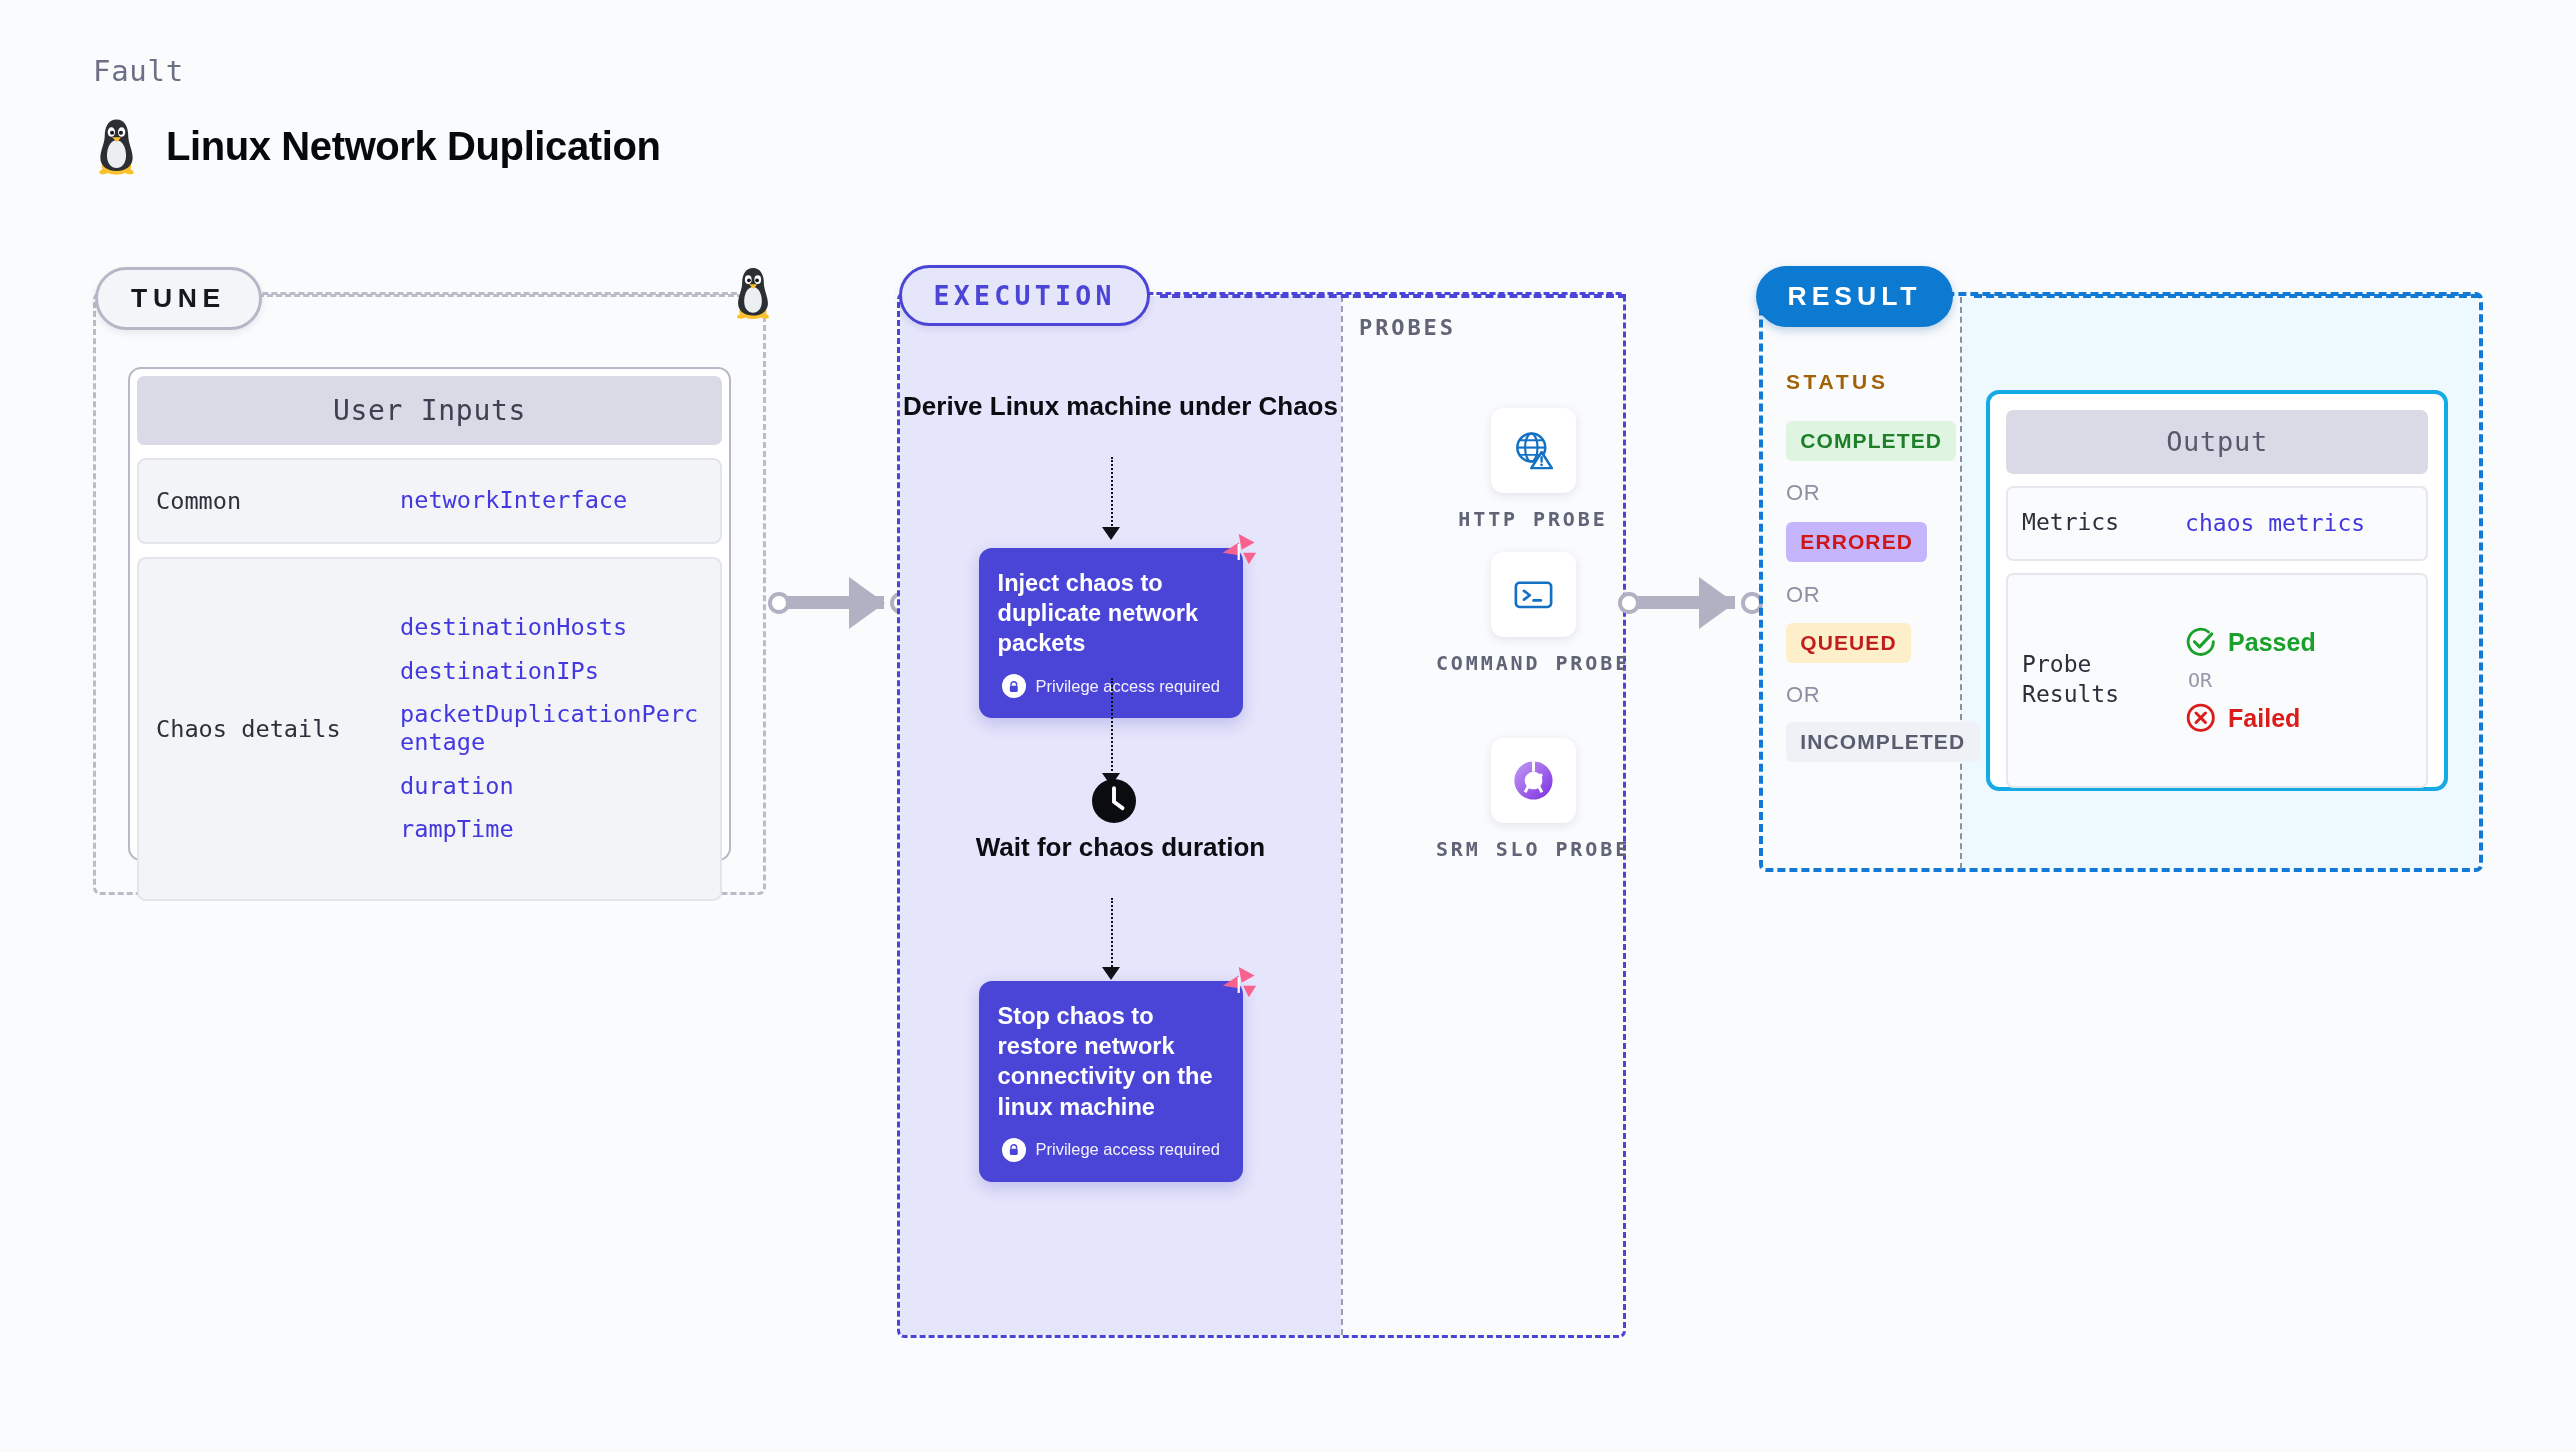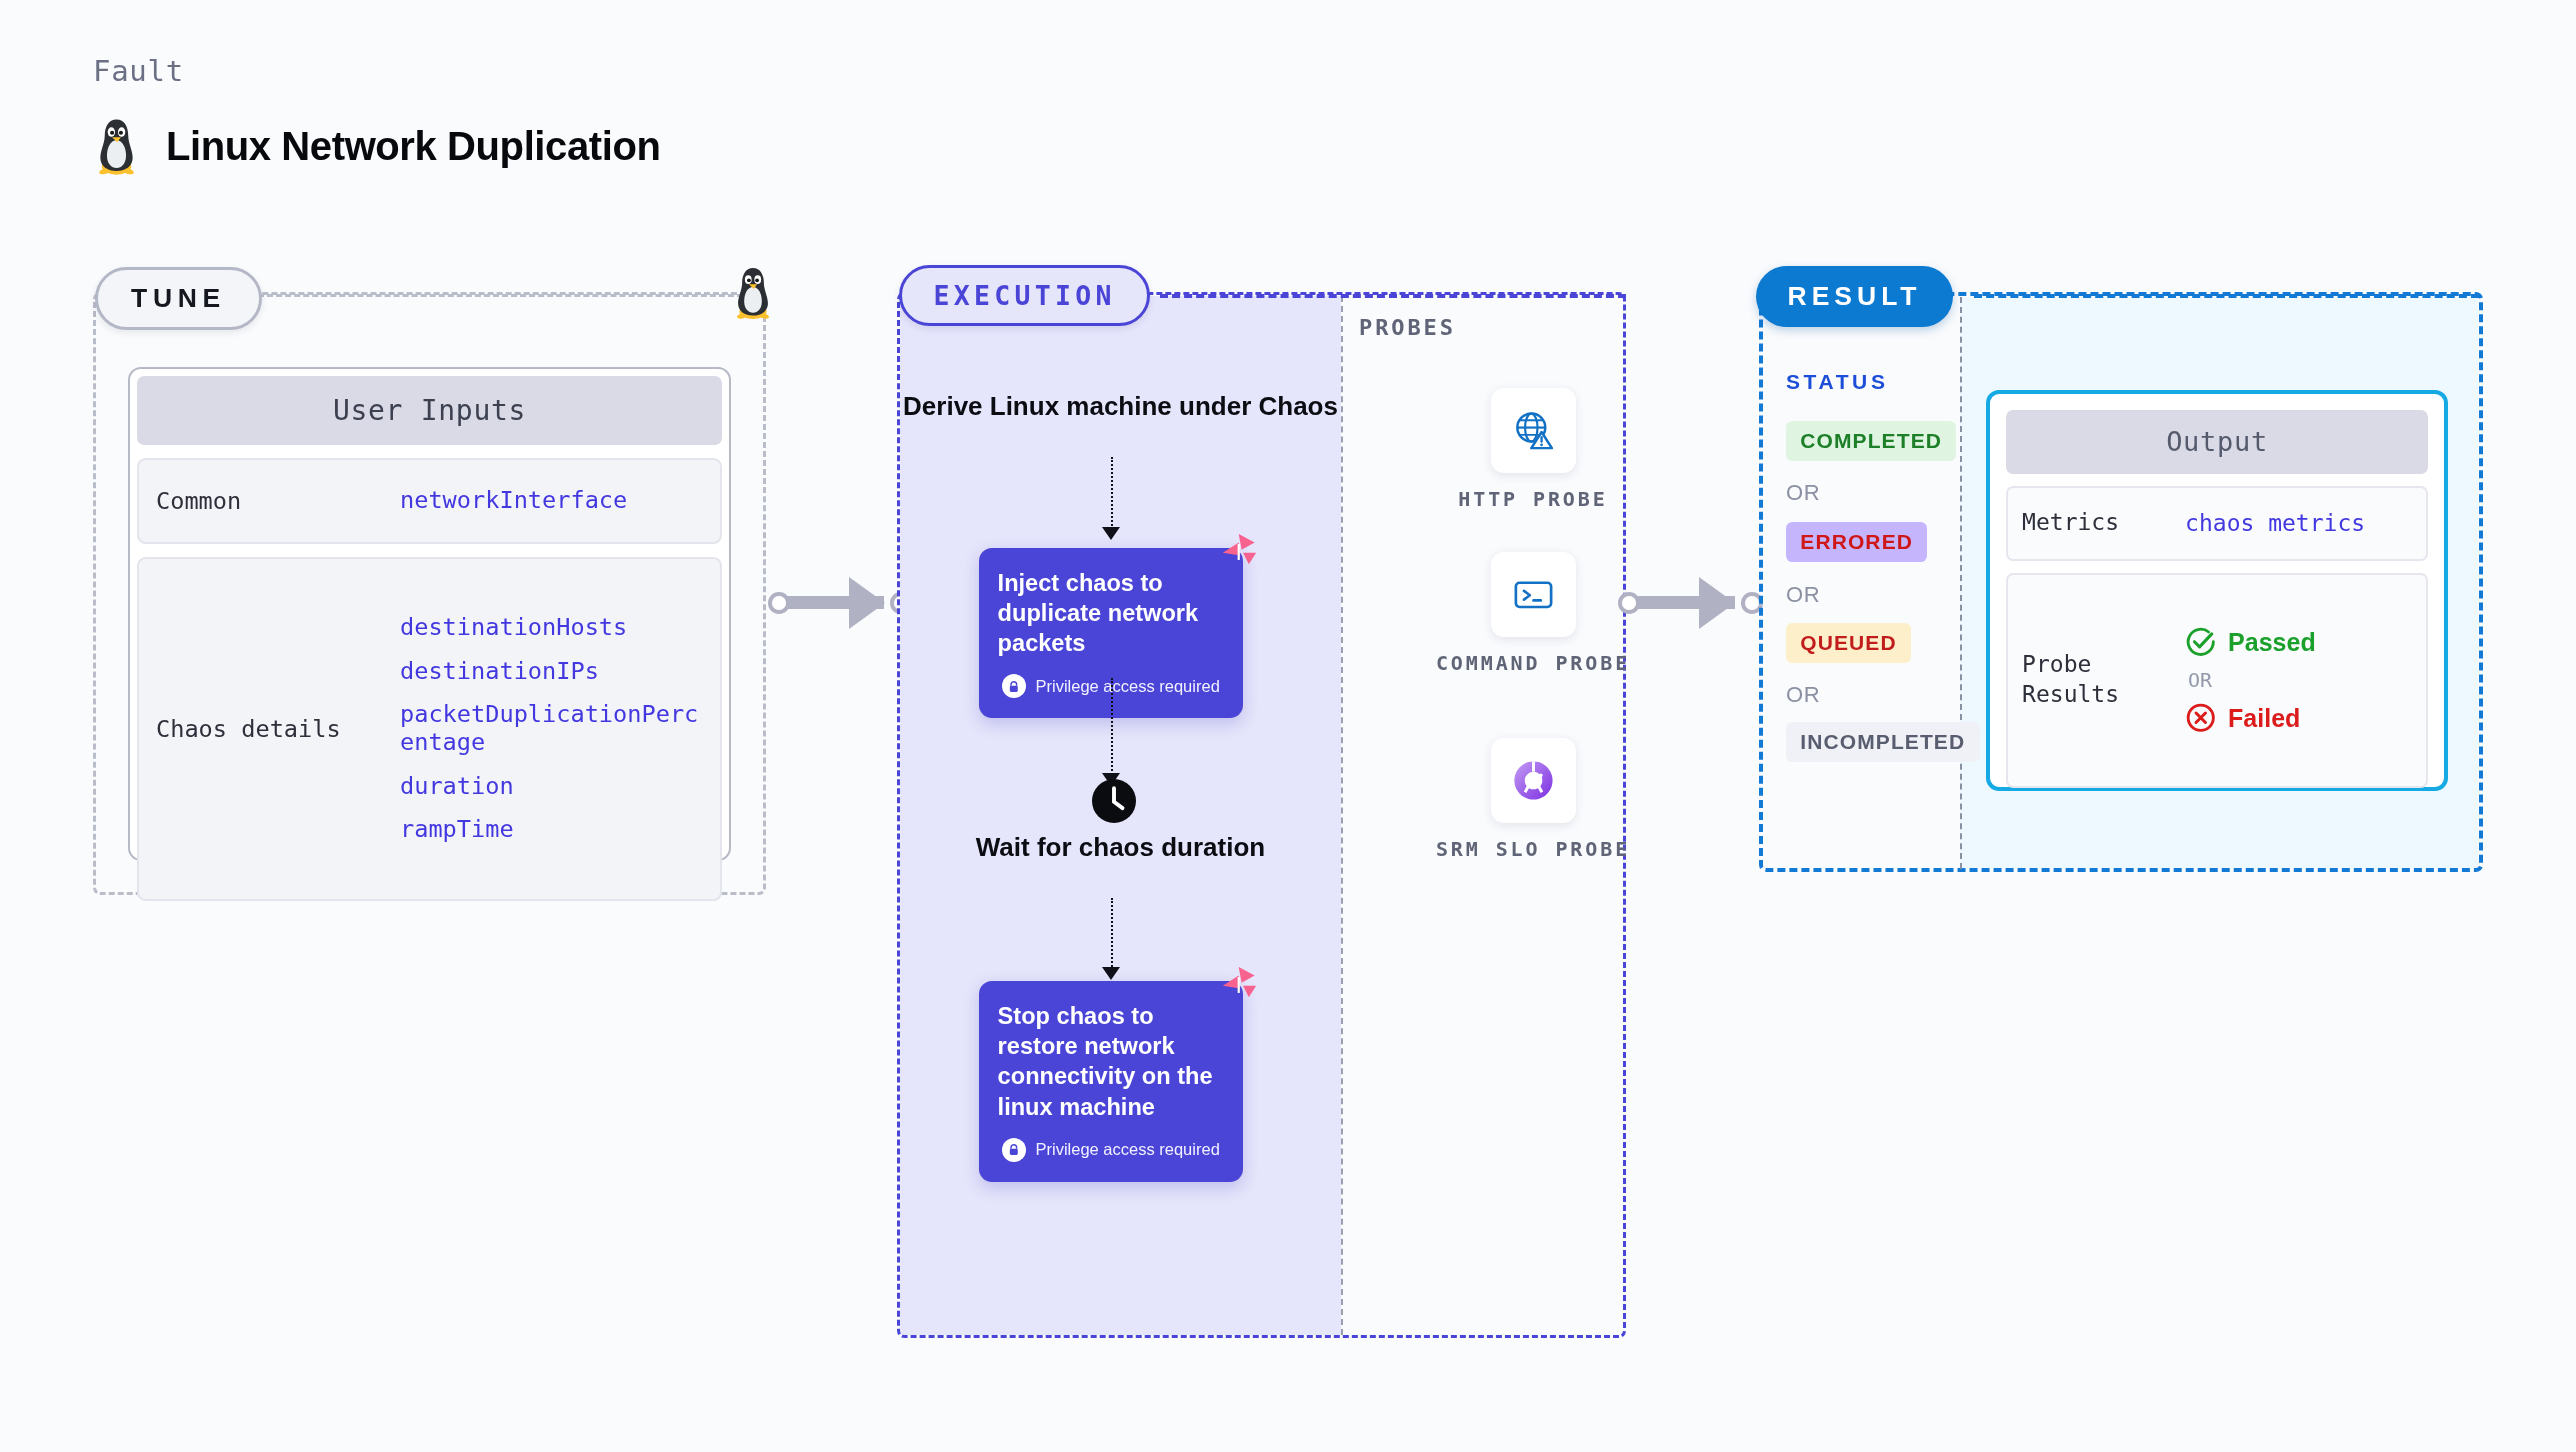--- a/index.html
+++ b/index.html
@@ -178,21 +178,21 @@
   .probe-tile {
     width: 85px; height: 85px; background: #fff; border-radius: 13px;
     box-shadow: 0 2.9px 10px rgba(40,40,80,.10);
     display: flex; align-items: center; justify-content: center;
   }
   .probe-name {
     font-family: "DejaVu Sans Mono", monospace;
     font-size: 20px; color: #5f6476; letter-spacing: 2.9px;
     text-align: center; line-height: 1.35; font-weight: 700;
   }
-  #probe-http { top: 388px; }
+  #probe-http { top: 408px; }
   #probe-cmd  { top: 552px; }
   #probe-srm  { top: 738px; }
 
   
   #result-outer {
     left: 1759px; top: 292px; width: 724px; height: 580px;
     border: 4.3px dashed #1279d4;
   }
   #result-white {
     position: absolute; left: 1763px; top: 297px; width: 197px; height: 572px;
@@ -211,21 +211,21 @@
     background: #0d7ad1; border-radius: 43px; padding: 15px 31.5px;
     font-size: 26.5px; font-weight: 700; color: #fff; letter-spacing: 5px;
     box-shadow: 0 3.6px 10px rgba(10,90,160,.26);
   }
   #result-dashline {
     position: absolute; left: 1974px; top: 294px; width: 505px; height: 0;
     border-top: 4.3px dashed #1279d4;
   }
   #status-label {
     position: absolute; left: 1786px; top: 370px;
-    font-size: 21px; font-weight: 700; color: #1d4ed8; letter-spacing: 3.6px;
+    font-size: 21px; font-weight: 700; color: #a16207; letter-spacing: 3.6px;
   }
   .status-badge {
     position: absolute; left: 1786px;
     border-radius: 6.4px; padding: 7.9px 14.3px;
     font-size: 21px; font-weight: 700; letter-spacing: 1.1px;
   }
   .status-or {
     position: absolute; left: 1786px;
     font-size: 22px; color: #8b90a2; letter-spacing: 0.7px;
   }

